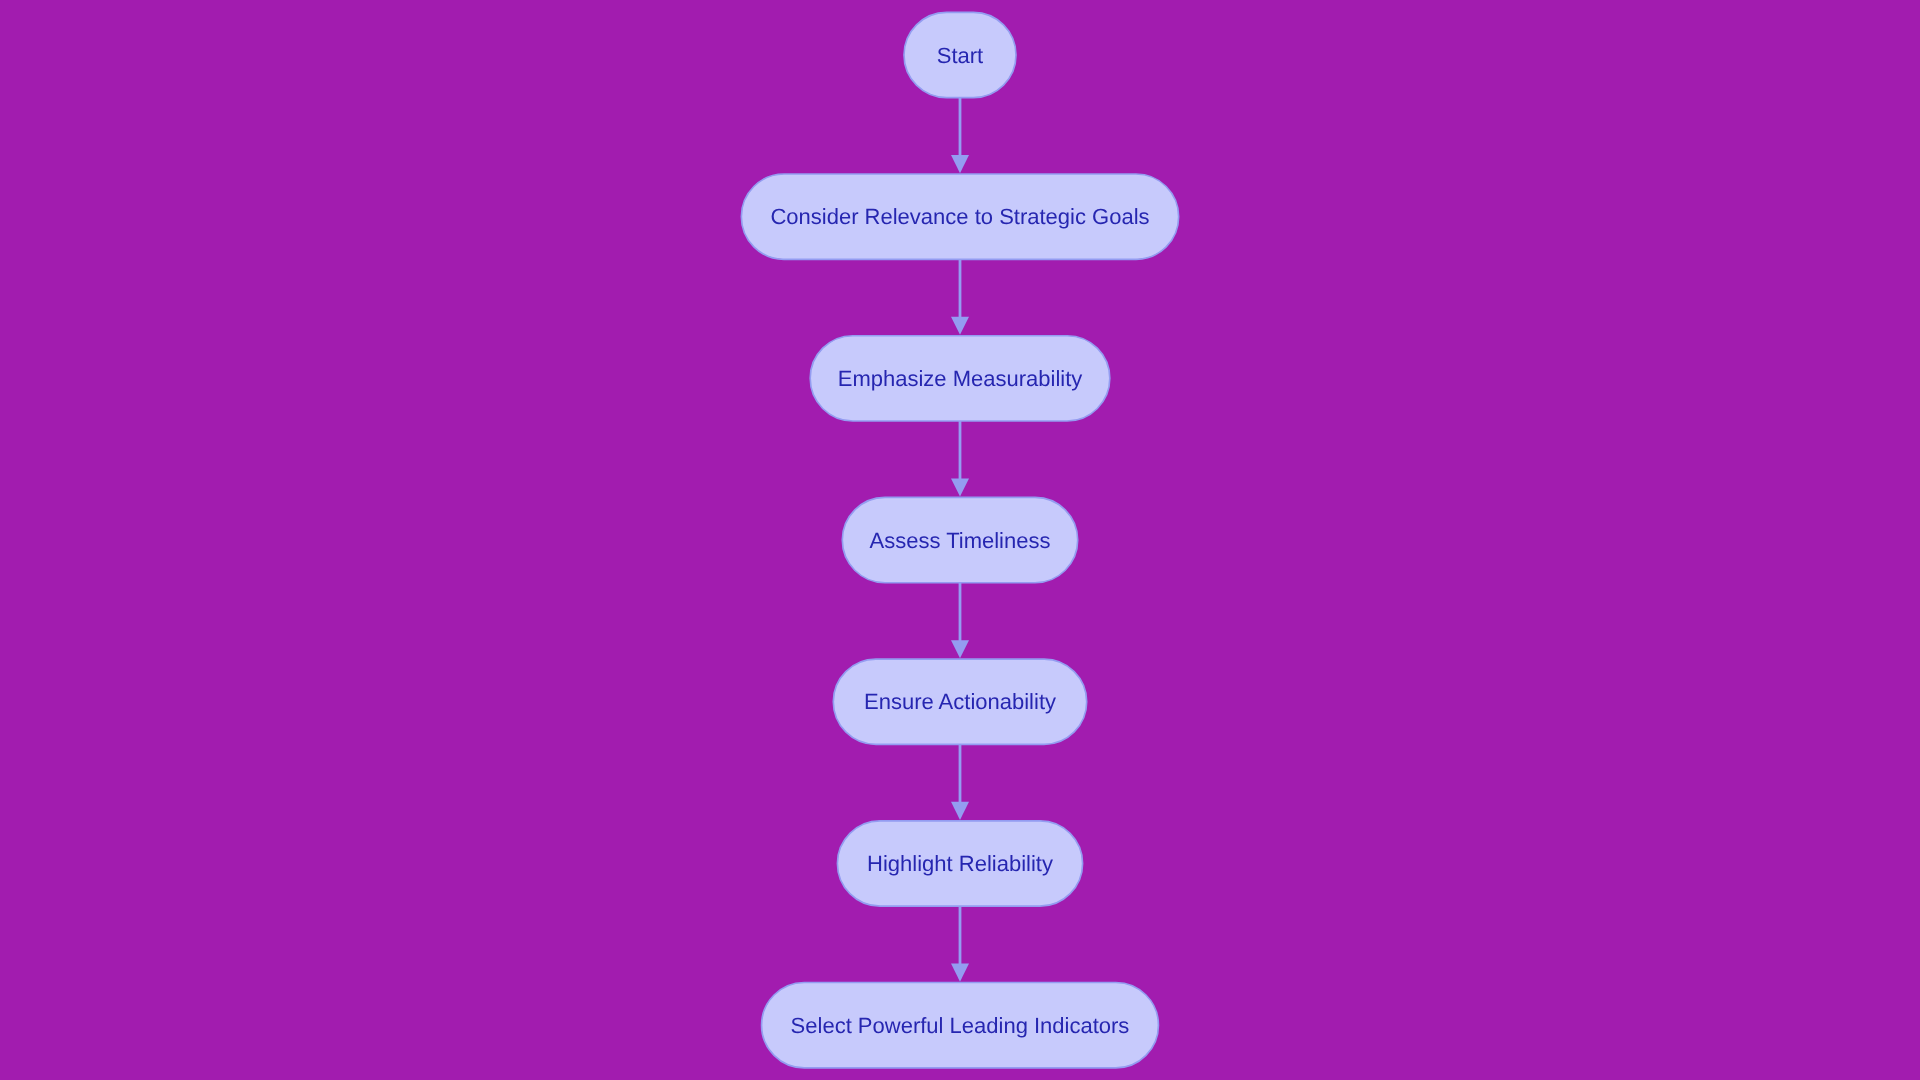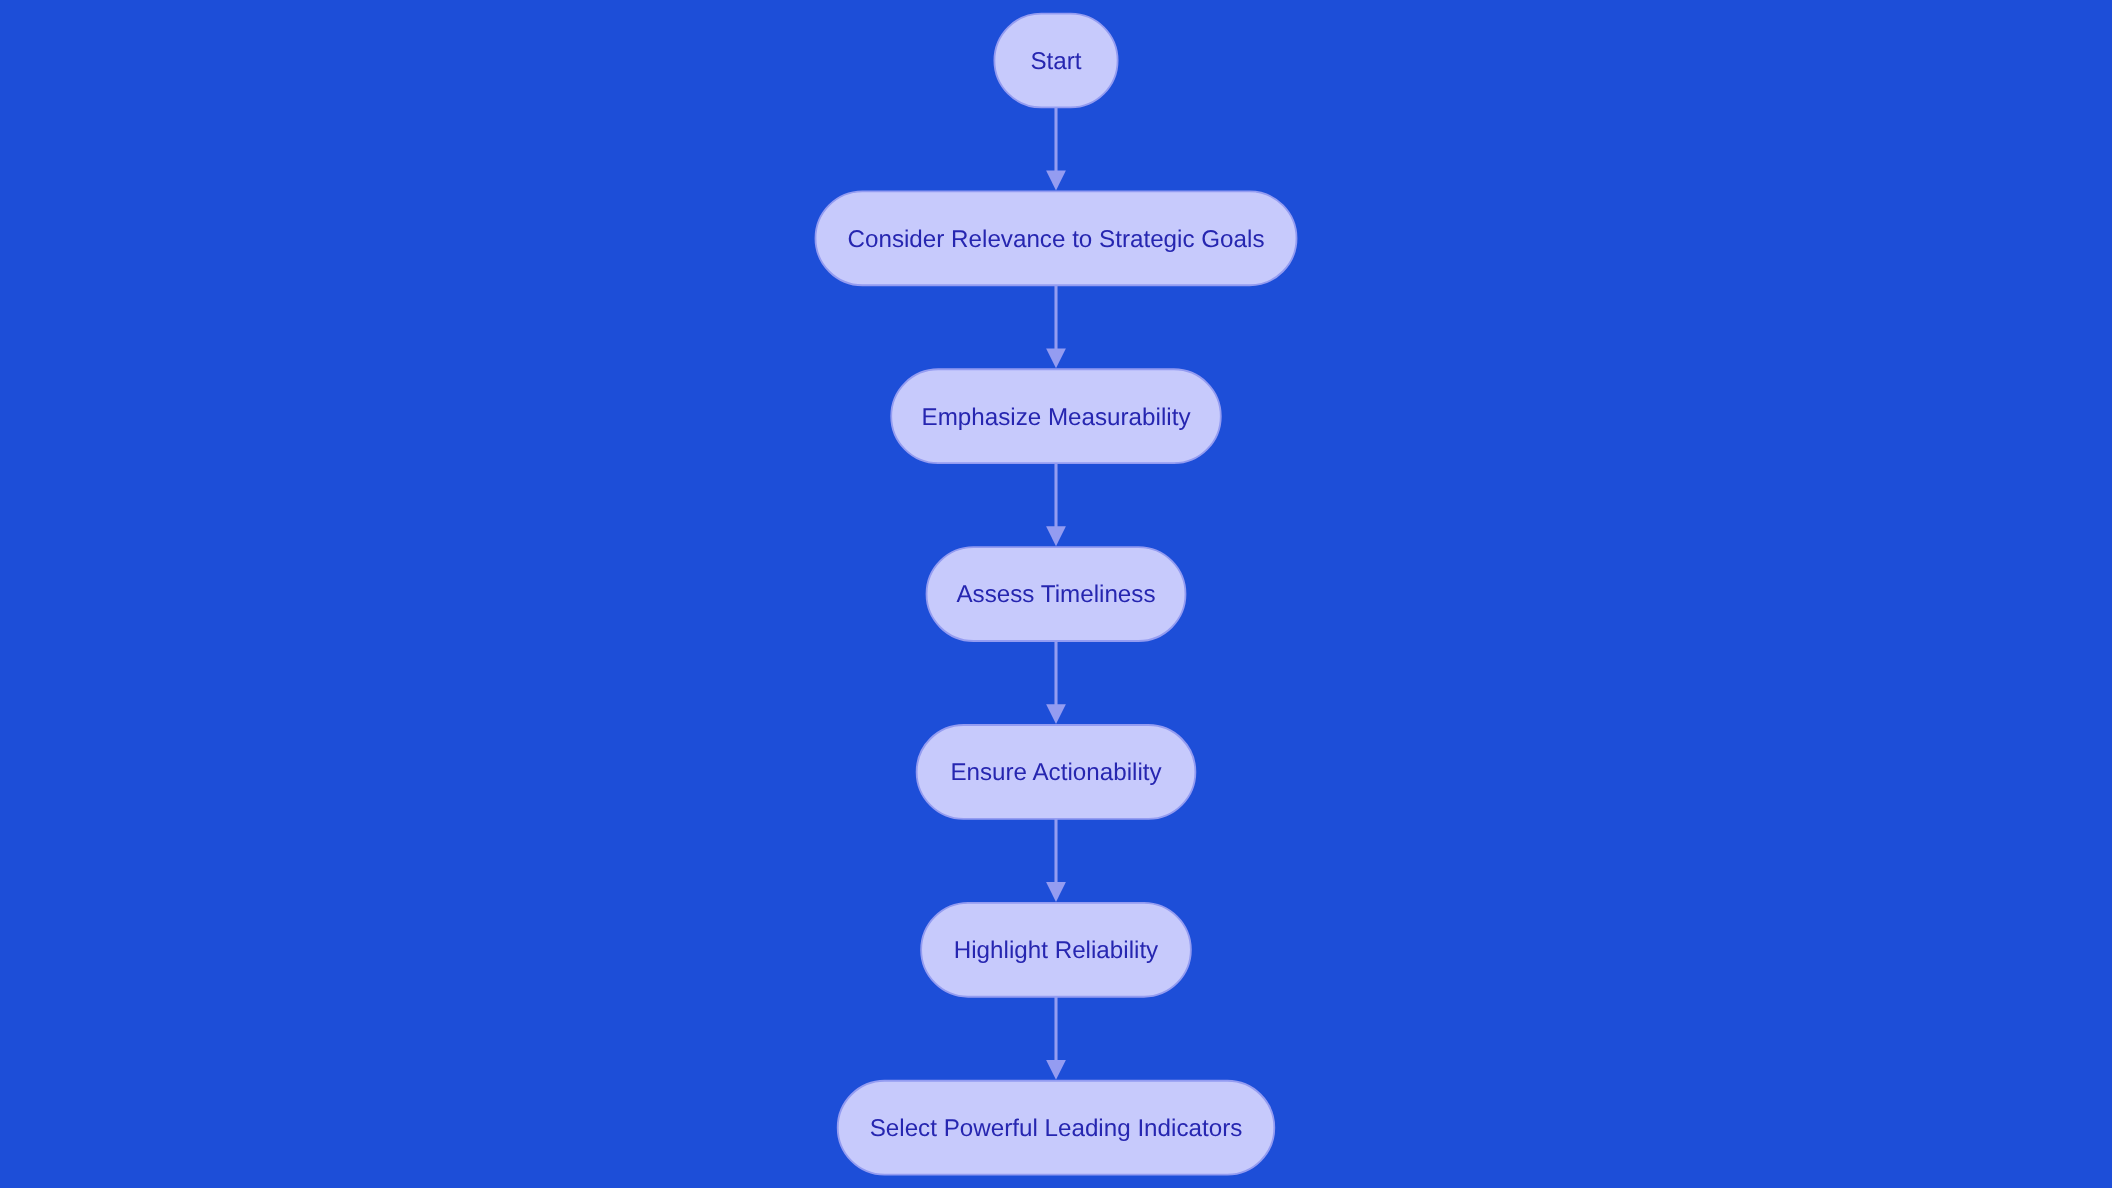--- a/index.html
+++ b/index.html
@@ -8,21 +8,21 @@
     padding: 0;
     width: 1920px;
     height: 1080px;
     background: #ffffff;
     overflow: hidden;
   }
   #flow-root {
     position: relative;
     width: 1920px;
     height: 1080px;
-    background: #1d4ed8;
+    background: #a21caf;
   }
   svg#flowchart {
     display: block;
     width: 1920px;
     height: 1080px;
     shape-rendering: geometricPrecision;
     text-rendering: geometricPrecision;
   }
   .node-label {
     font-family: "Liberation Sans", sans-serif;

